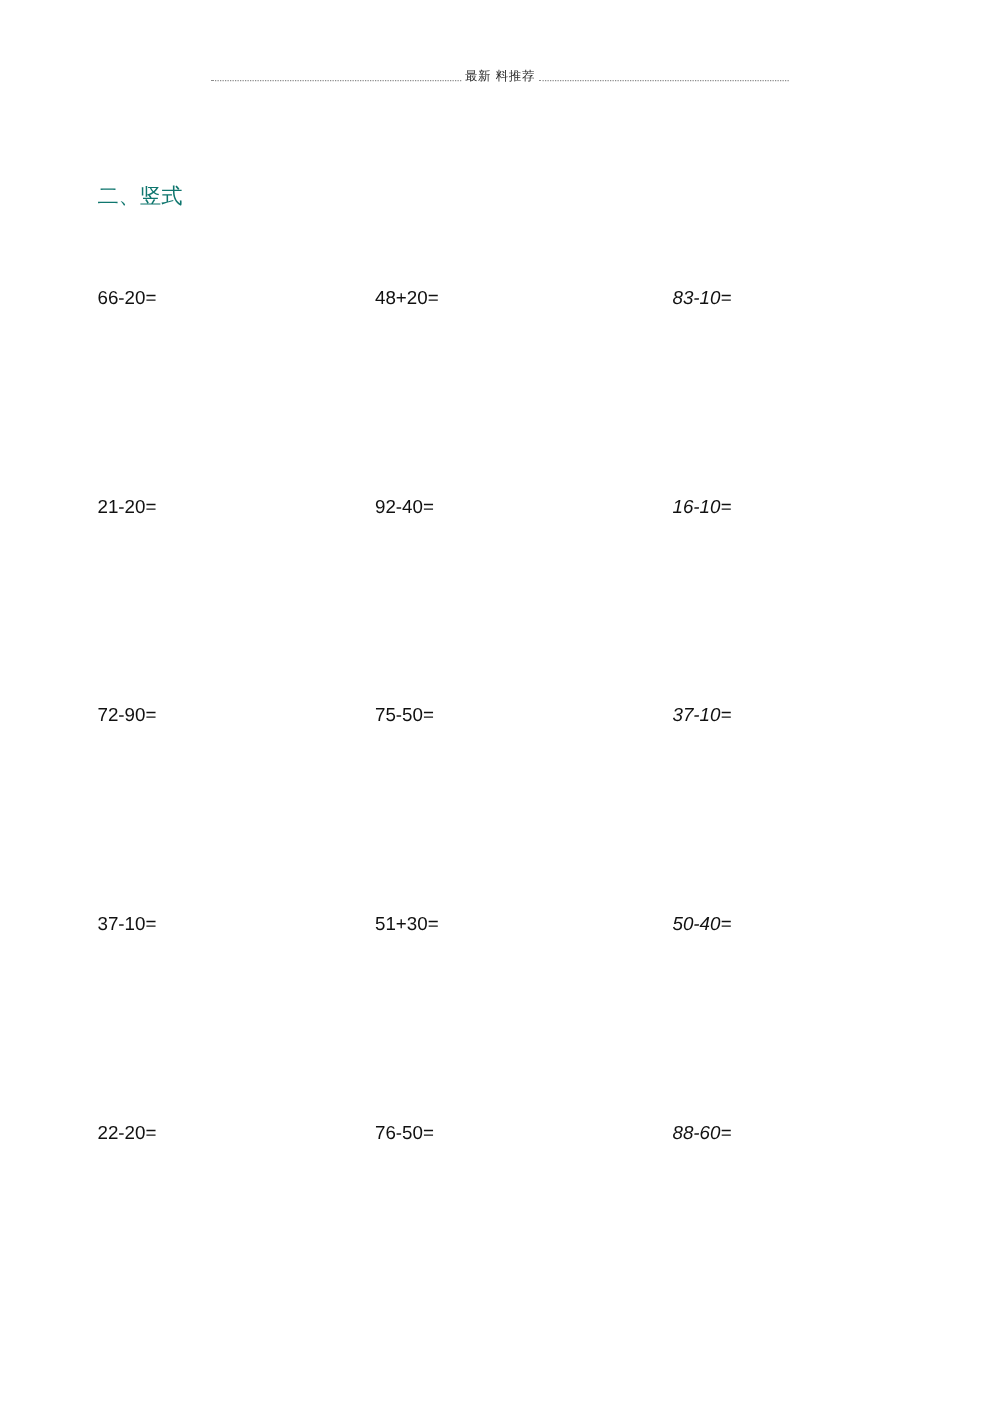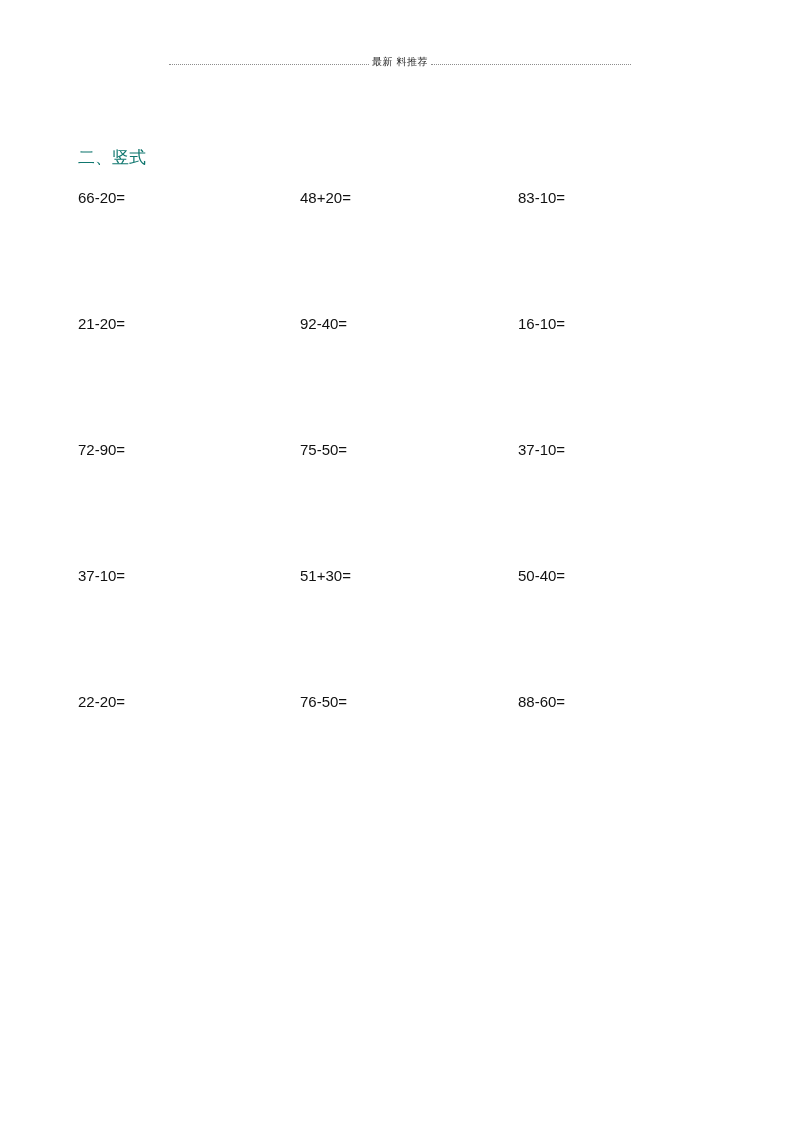--- a/index.html
+++ b/index.html
@@ -62,33 +62,34 @@
   
   .grid {
     position: absolute;
     left: 78px;
     top: 188px;
     width: 580px;
   }
   .row {
     position: relative;
     height: 126px;
+    margin-top: 41px;
   }
   .cell {
     position: absolute;
     top: 0;
     font-family: "Liberation Sans", sans-serif;
     font-size: 15px;
     line-height: 20px;
     color: #111111;
     white-space: pre;
   }
   .col-0 { left: 0px; }
   .col-1 { left: 222px; }
-  .col-2 { left: 440px; }
+  .col-2 { left: 460px; font-style: italic; }
 
   
   .page-number {
     position: absolute;
     left: 0;
     top: 1050px;
     width: 800px;
     text-align: center;
     font-family: "Liberation Sans", sans-serif;
     font-size: 11px;

